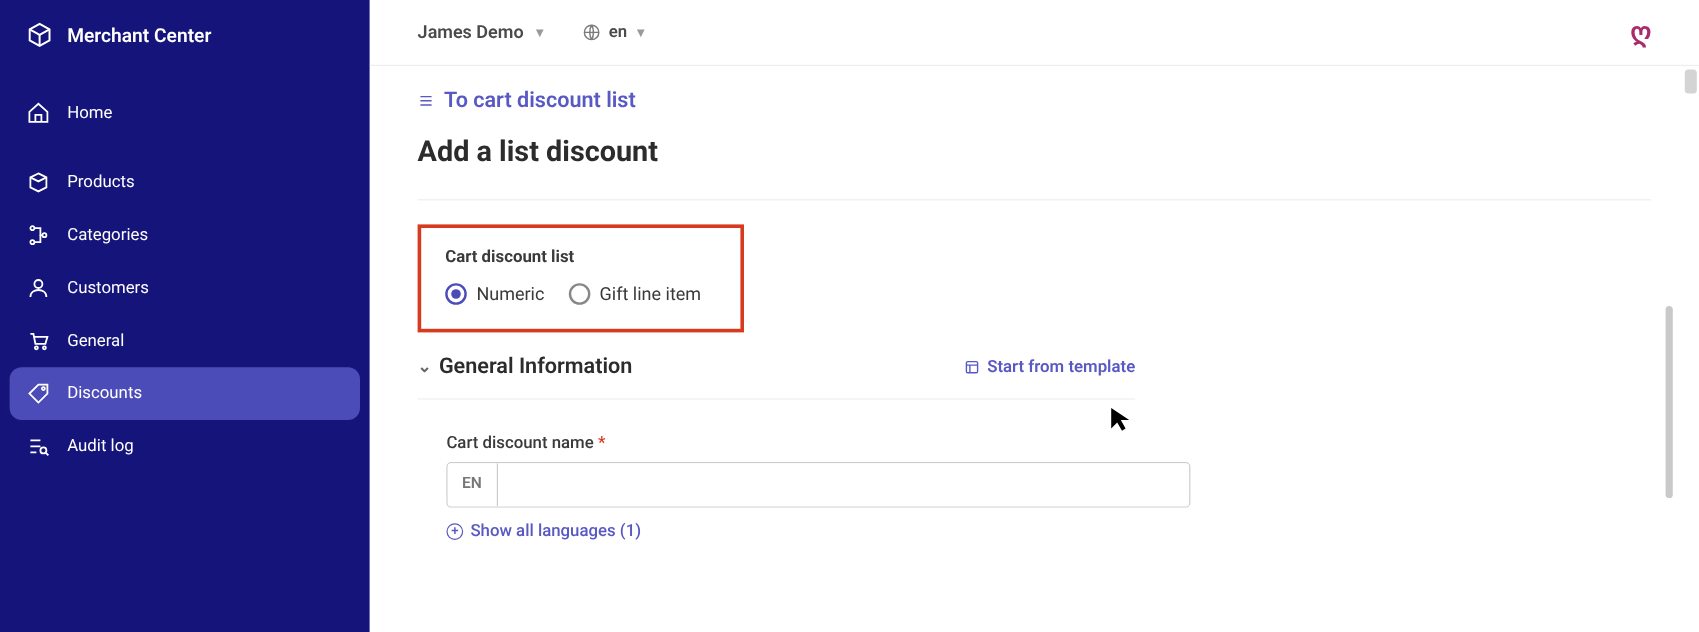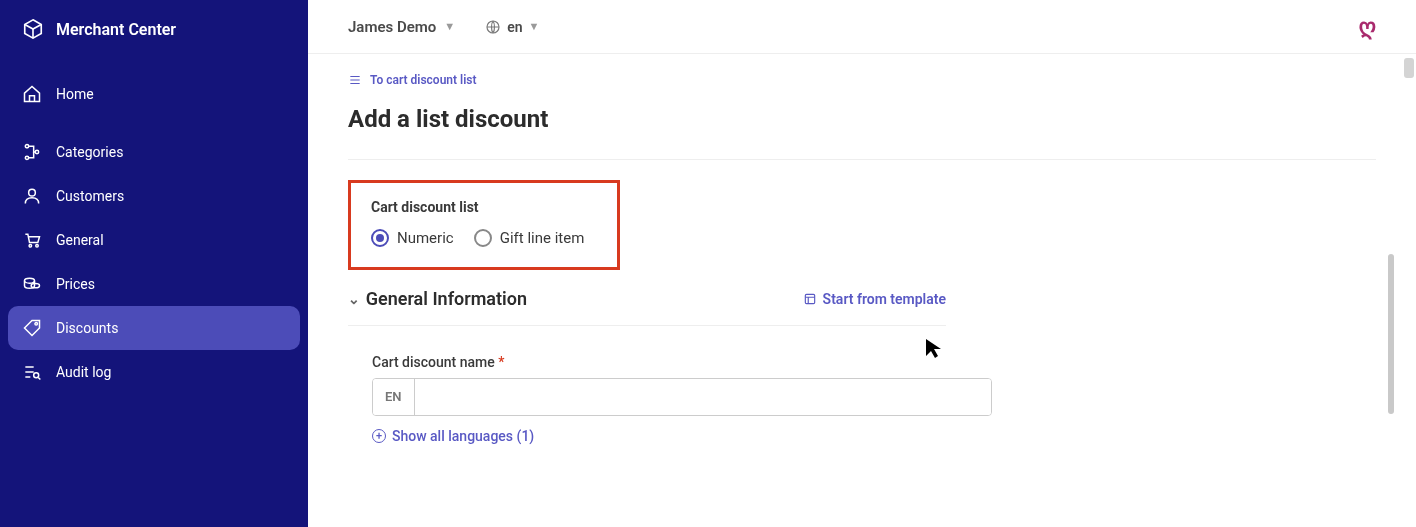--- a/index.html
+++ b/index.html
@@ -84,21 +84,21 @@
       padding: 18px 40px 10px 40px;
       position: relative;
       flex: 1;
       overflow: hidden;
     }
     .back-link {
       display: inline-flex;
       align-items: center;
       gap: 8px;
       color: #5959c4;
-      font-size: 12px;
+      font-size: 18px;
       font-weight: 600;
       cursor: pointer;
       margin-bottom: 18px;
     }
     .page-title {
       font-size: 24px;
       font-weight: 700;
       color: #2c2c2c;
       margin-bottom: 26px;
     }
@@ -206,20 +206,27 @@
           <path d="M3 11 L12 3 L21 11 L21 21 L3 21 Z"></path>
           <path d="M9 21 L9 14 L15 14 L15 21"></path>
         </svg>
       <span>Home</span>
     </div>
   </div>
 
   <div class="nav-group">
     <div class="nav-item">
       <svg viewBox="0 0 24 24" fill="none" stroke="#fff" stroke-width="1.8">
+          <path d="M12 3 L20 7 L20 17 L12 21 L4 17 L4 7 Z"></path>
+          <path d="M4 7 L12 11 L20 7"></path>
+        </svg>
+      <span>Products</span>
+    </div>
+    <div class="nav-item">
+      <svg viewBox="0 0 24 24" fill="none" stroke="#fff" stroke-width="1.8">
           <circle cx="6" cy="5" r="2"></circle>
           <circle cx="6" cy="19" r="2"></circle>
           <circle cx="18" cy="12" r="2"></circle>
           <path d="M8 5 L14 5 L14 12 L16 12"></path>
           <path d="M8 19 L14 19 L14 12"></path>
         </svg>
       <span>Categories</span>
     </div>
     <div class="nav-item">
       <svg viewBox="0 0 24 24" fill="none" stroke="#fff" stroke-width="1.8">
@@ -228,28 +235,20 @@
         </svg>
       <span>Customers</span>
     </div>
     <div class="nav-item">
       <svg viewBox="0 0 24 24" fill="none" stroke="#fff" stroke-width="1.8">
           <path d="M4 5 L7 5 L9 15 L19 15 L21 8 L8 8"></path>
           <circle cx="10" cy="19" r="1.5"></circle>
           <circle cx="18" cy="19" r="1.5"></circle>
         </svg>
       <span>General</span>
-    </div>
-    <div class="nav-item">
-      <svg viewBox="0 0 24 24" fill="none" stroke="#fff" stroke-width="1.8">
-          <ellipse cx="9" cy="8" rx="6" ry="3"></ellipse>
-          <path d="M3 8 L3 14 C3 15.7 5.7 17 9 17 C12.3 17 15 15.7 15 14 L15 8"></path>
-          <ellipse cx="16" cy="14" rx="5" ry="2.5"></ellipse>
-        </svg>
-      <span>Prices</span>
     </div>
     <div class="nav-item active">
       <svg viewBox="0 0 24 24" fill="none" stroke="#fff" stroke-width="1.8">
           <path d="M12 3 L21 3 L21 12 L12 21 L3 12 Z"></path>
           <circle cx="17" cy="7" r="1.5"></circle>
         </svg>
       <span>Discounts</span>
     </div>
     <div class="nav-item">
       <svg viewBox="0 0 24 24" fill="none" stroke="#fff" stroke-width="1.8">

